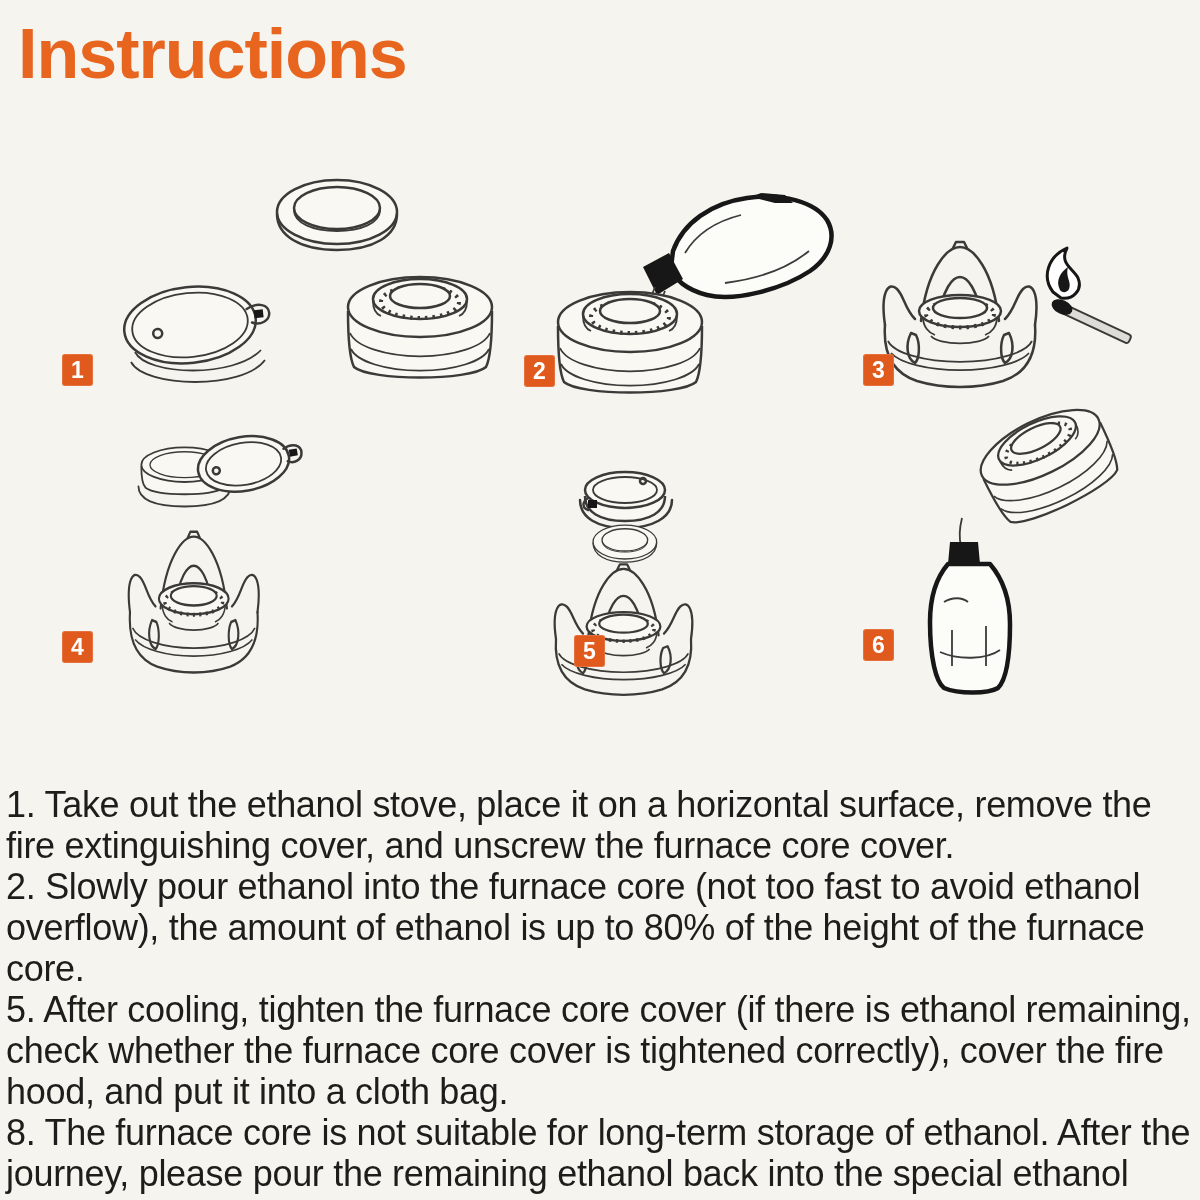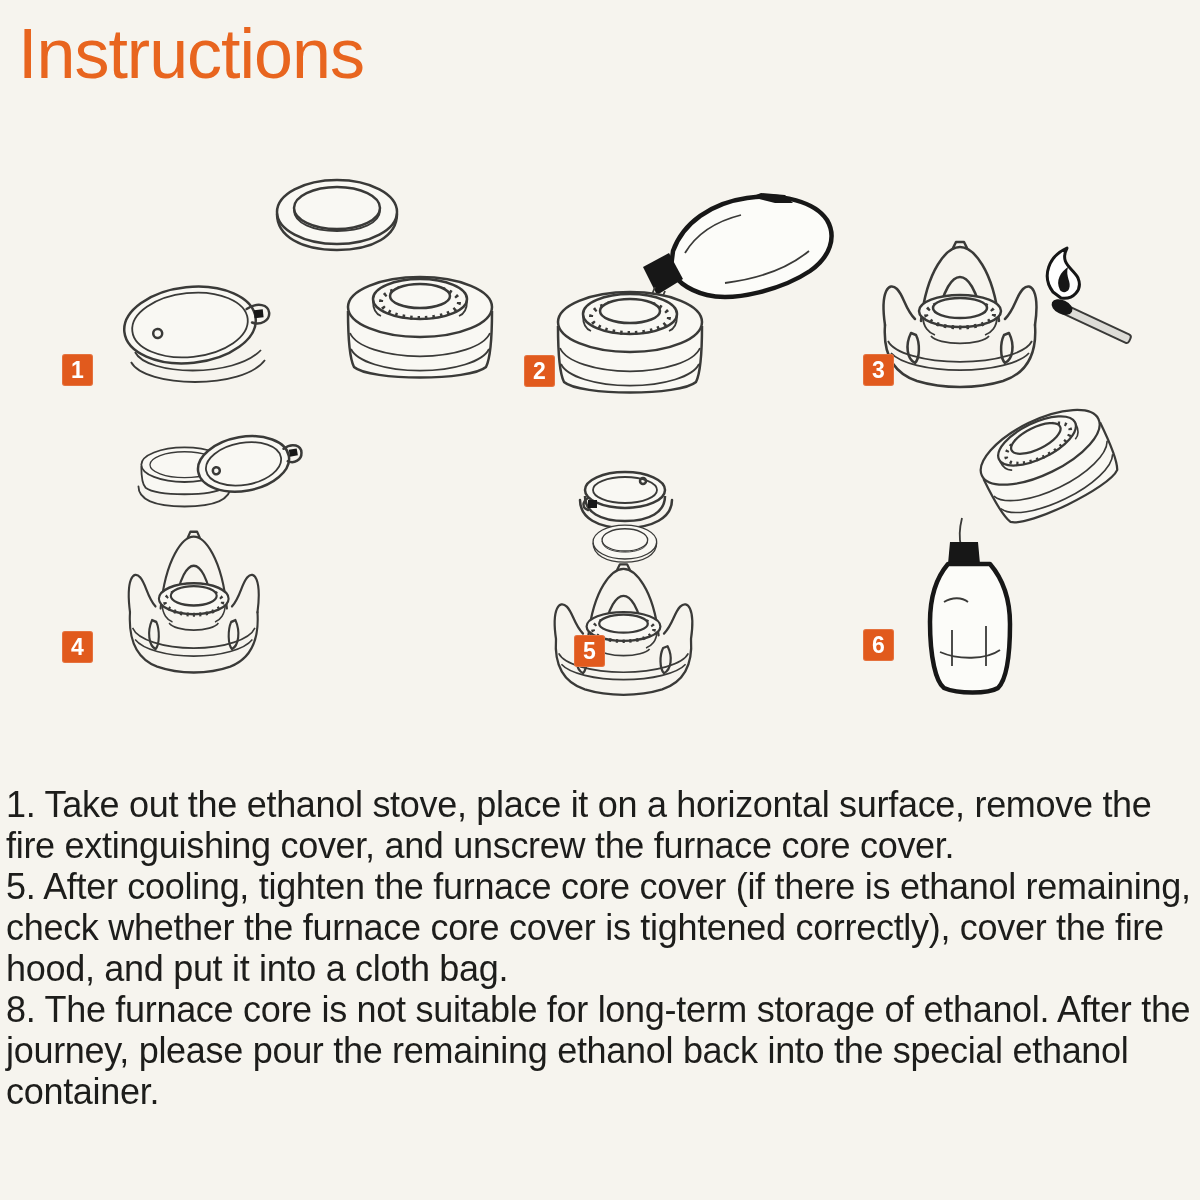--- a/index.html
+++ b/index.html
@@ -12,21 +12,21 @@
   *{margin:0;padding:0;box-sizing:border-box;}
   html,body{background:var(--paper);}
   .page{
     position:relative;width:1200px;height:1200px;
     background:var(--paper);
     font-family:"Liberation Sans", sans-serif;
     overflow:hidden;
   }
   .title{
     position:absolute;left:18px;top:14px;
-    font-size:70px;font-weight:normal;letter-spacing:-1px;
+    font-size:70px;font-weight:bold;letter-spacing:-1px;
     color:var(--accent);
   }
   .fig{position:absolute;}
   .fig svg{display:block;width:100%;height:100%;}
   .badge{
     position:absolute;width:31px;height:32px;
     background:var(--badge);color:#ffffff;
     font-size:23px;font-weight:bold;
     display:flex;align-items:center;justify-content:center;
     border-radius:3px;
@@ -213,17 +213,18 @@
 
   <div class="badge" style="left:62px;top:354px">1</div>
   <div class="badge" style="left:524px;top:355px">2</div>
   <div class="badge" style="left:863px;top:354px">3</div>
   <div class="badge" style="left:62px;top:631px">4</div>
   <div class="badge" style="left:574px;top:635px">5</div>
   <div class="badge" style="left:863px;top:629px">6</div>
 
   <div class="instructions">
     <p>1. Take out the ethanol stove, place it on a horizontal surface, remove the fire extinguishing cover, and unscrew the furnace core cover.</p>
+    <p>2. Slowly pour ethanol into the furnace core (not too fast to avoid ethanol overflow), the amount of ethanol is up to 80% of the height of the furnace core.</p>
     <p>5. After cooling, tighten the furnace core cover (if there is ethanol remaining, check whether the furnace core cover is tightened correctly), cover the fire hood, and put it into a cloth bag.</p>
     <p>8. The furnace core is not suitable for long-term storage of ethanol. After the journey, please pour the remaining ethanol back into the special ethanol container.</p>
   </div>
 
 </div>
 
 </body></html>

